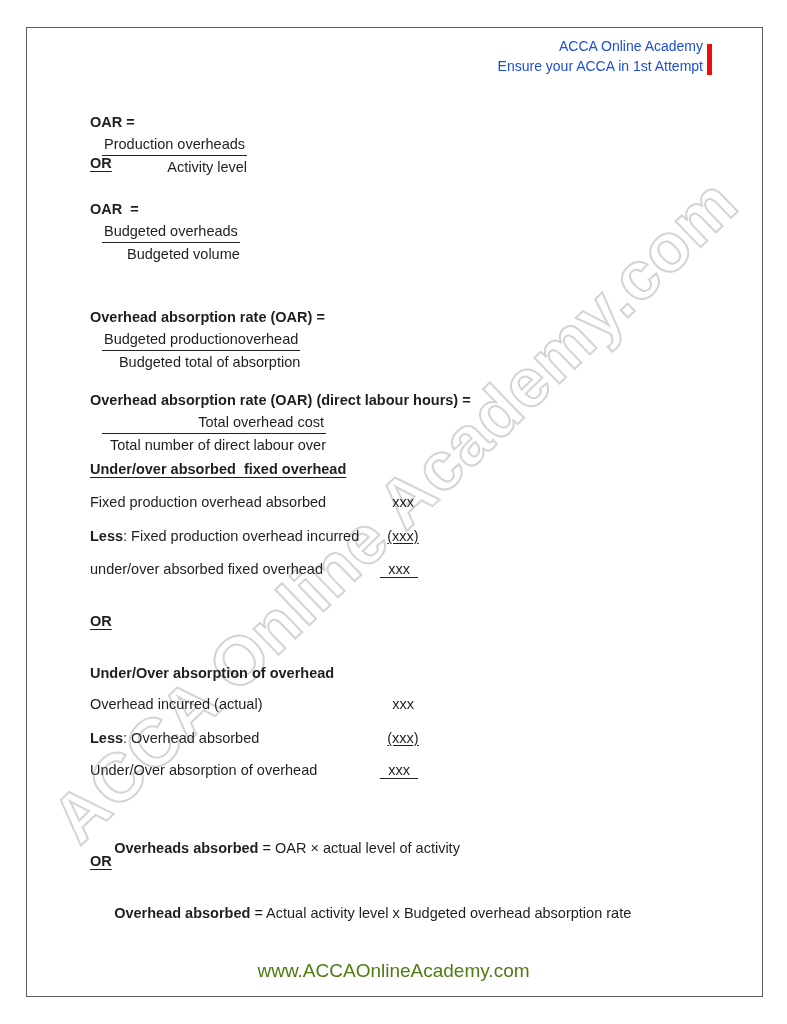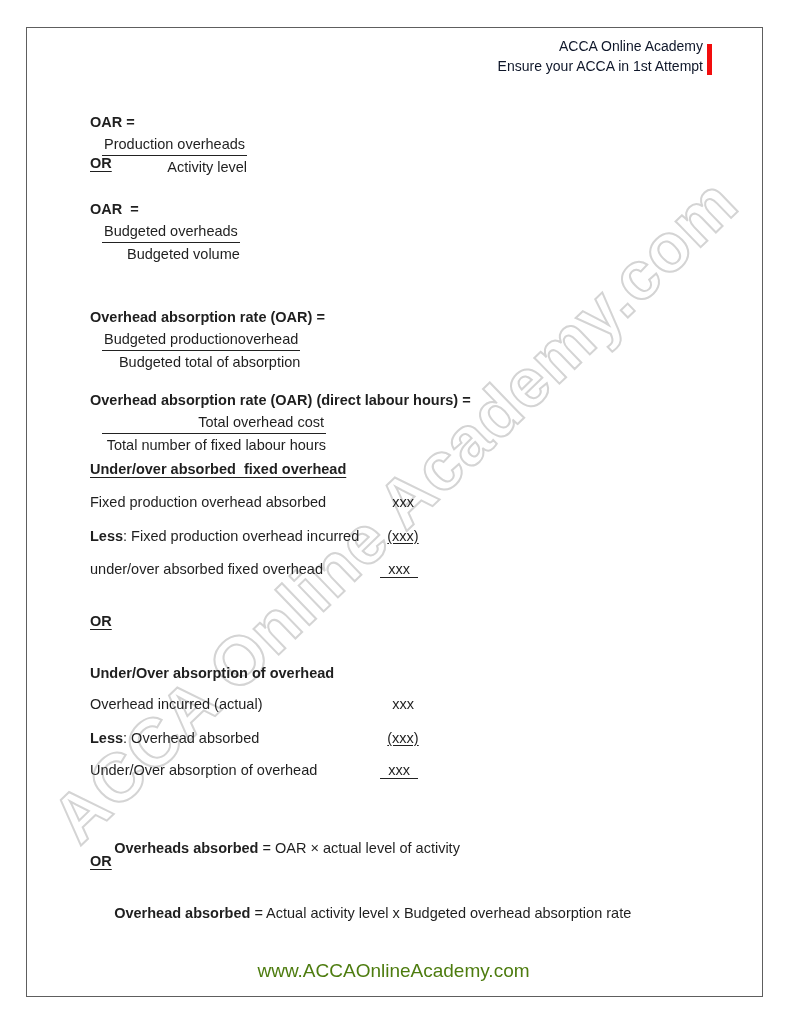--- a/index.html
+++ b/index.html
@@ -34,21 +34,21 @@
     letter-spacing: 1px;
     z-index: 0;
   }
   .content { position: absolute; inset: 0; z-index: 1; }
   .header-block {
     position: absolute;
     top: 36px; right: 84px;
     text-align: right;
     font-size: 14px;
     line-height: 20px;
-    color: #0f172a;
+    color: #1d4ed8;
   }
   .accent-bar {
     position: absolute;
     left: 707px; top: 44px;
     width: 5px; height: 31px;
     background: #f20d0d;
   }
   .formula-row {
     position: absolute;
     left: 90px;
@@ -152,21 +152,21 @@
       <span class="fraction">
         <span class="num">Budgeted productionoverhead</span><br>
         <span class="den">Budgeted total of absorption</span>
       </span>
     </div>
 
     <div class="formula-row" style="top:389px">
       <span class="formula-lhs">Overhead absorption rate (OAR) (direct labour hours) =</span>
       <span class="fraction wide">
         <span class="num">Total overhead cost</span><br>
-        <span class="den">Total number of fixed labour hours</span>
+        <span class="den">Total number of direct labour over</span>
       </span>
     </div>
 
     <div class="section-heading underlined" style="top:461px">Under/over absorbed  fixed overhead</div>
 
     <div class="ledger-row" style="top:494px">
       <span class="row-label">Fixed production overhead absorbed</span>
       <span class="row-value">xxx</span>
     </div>
     <div class="ledger-row" style="top:528px">

